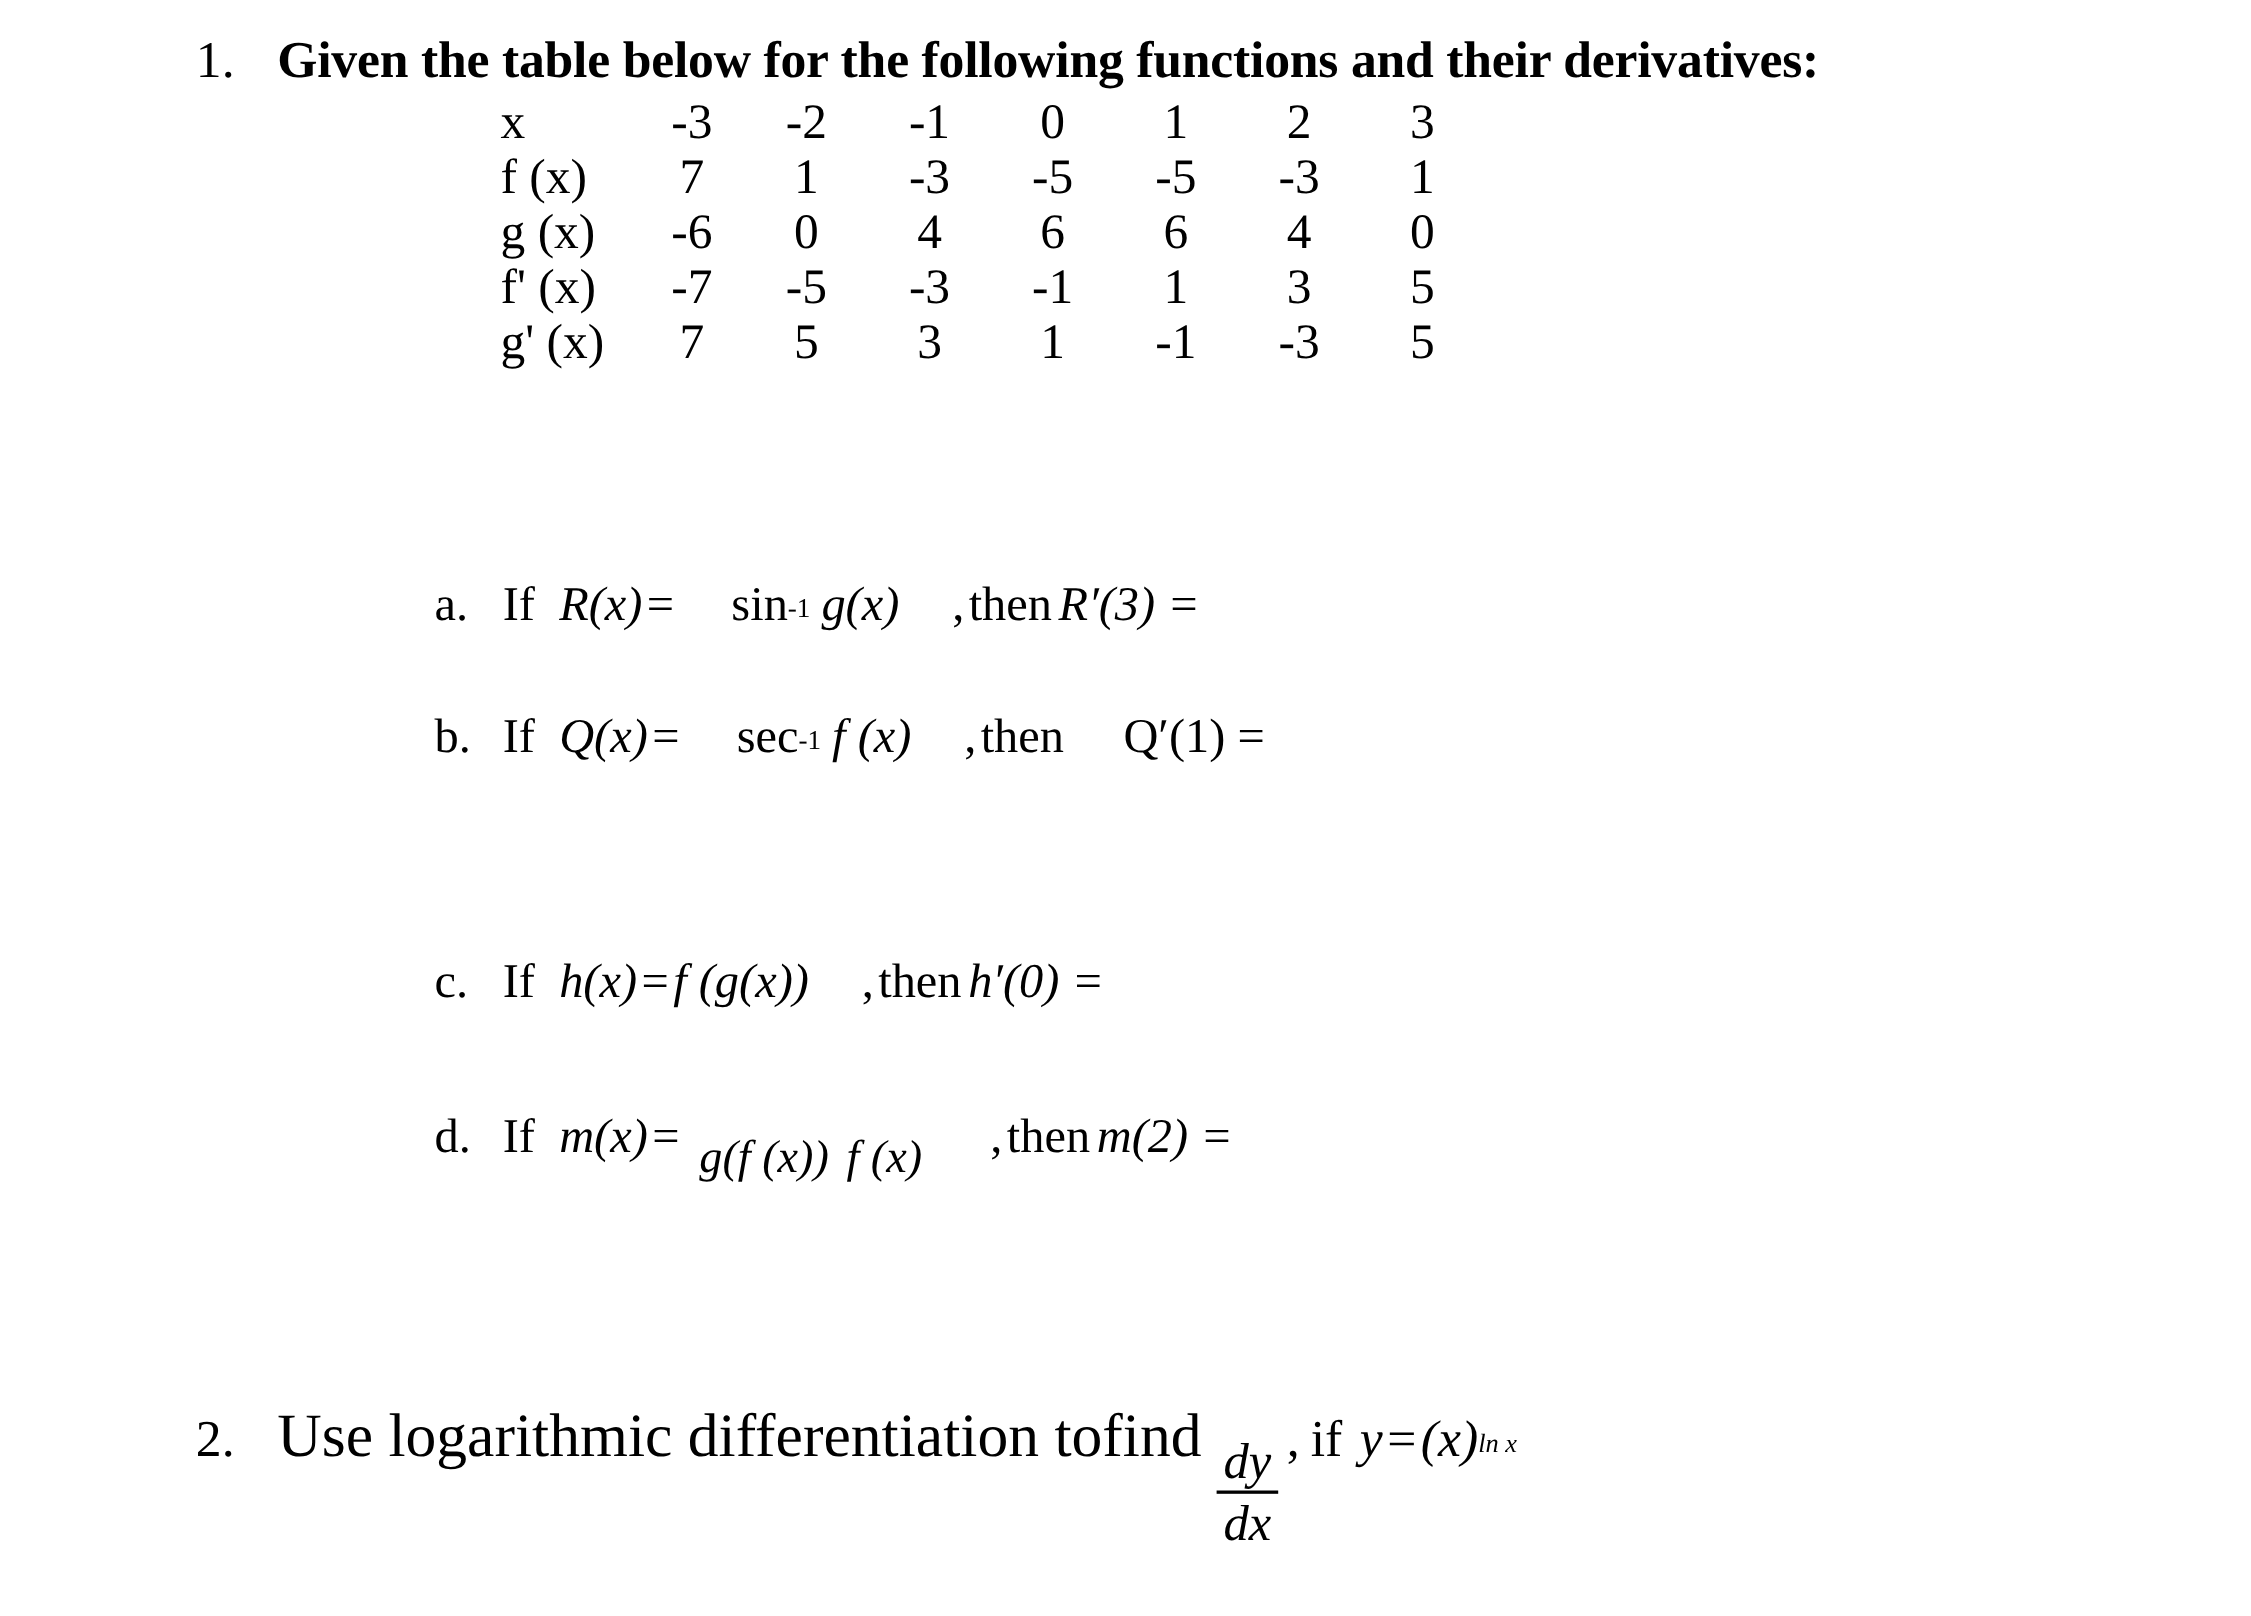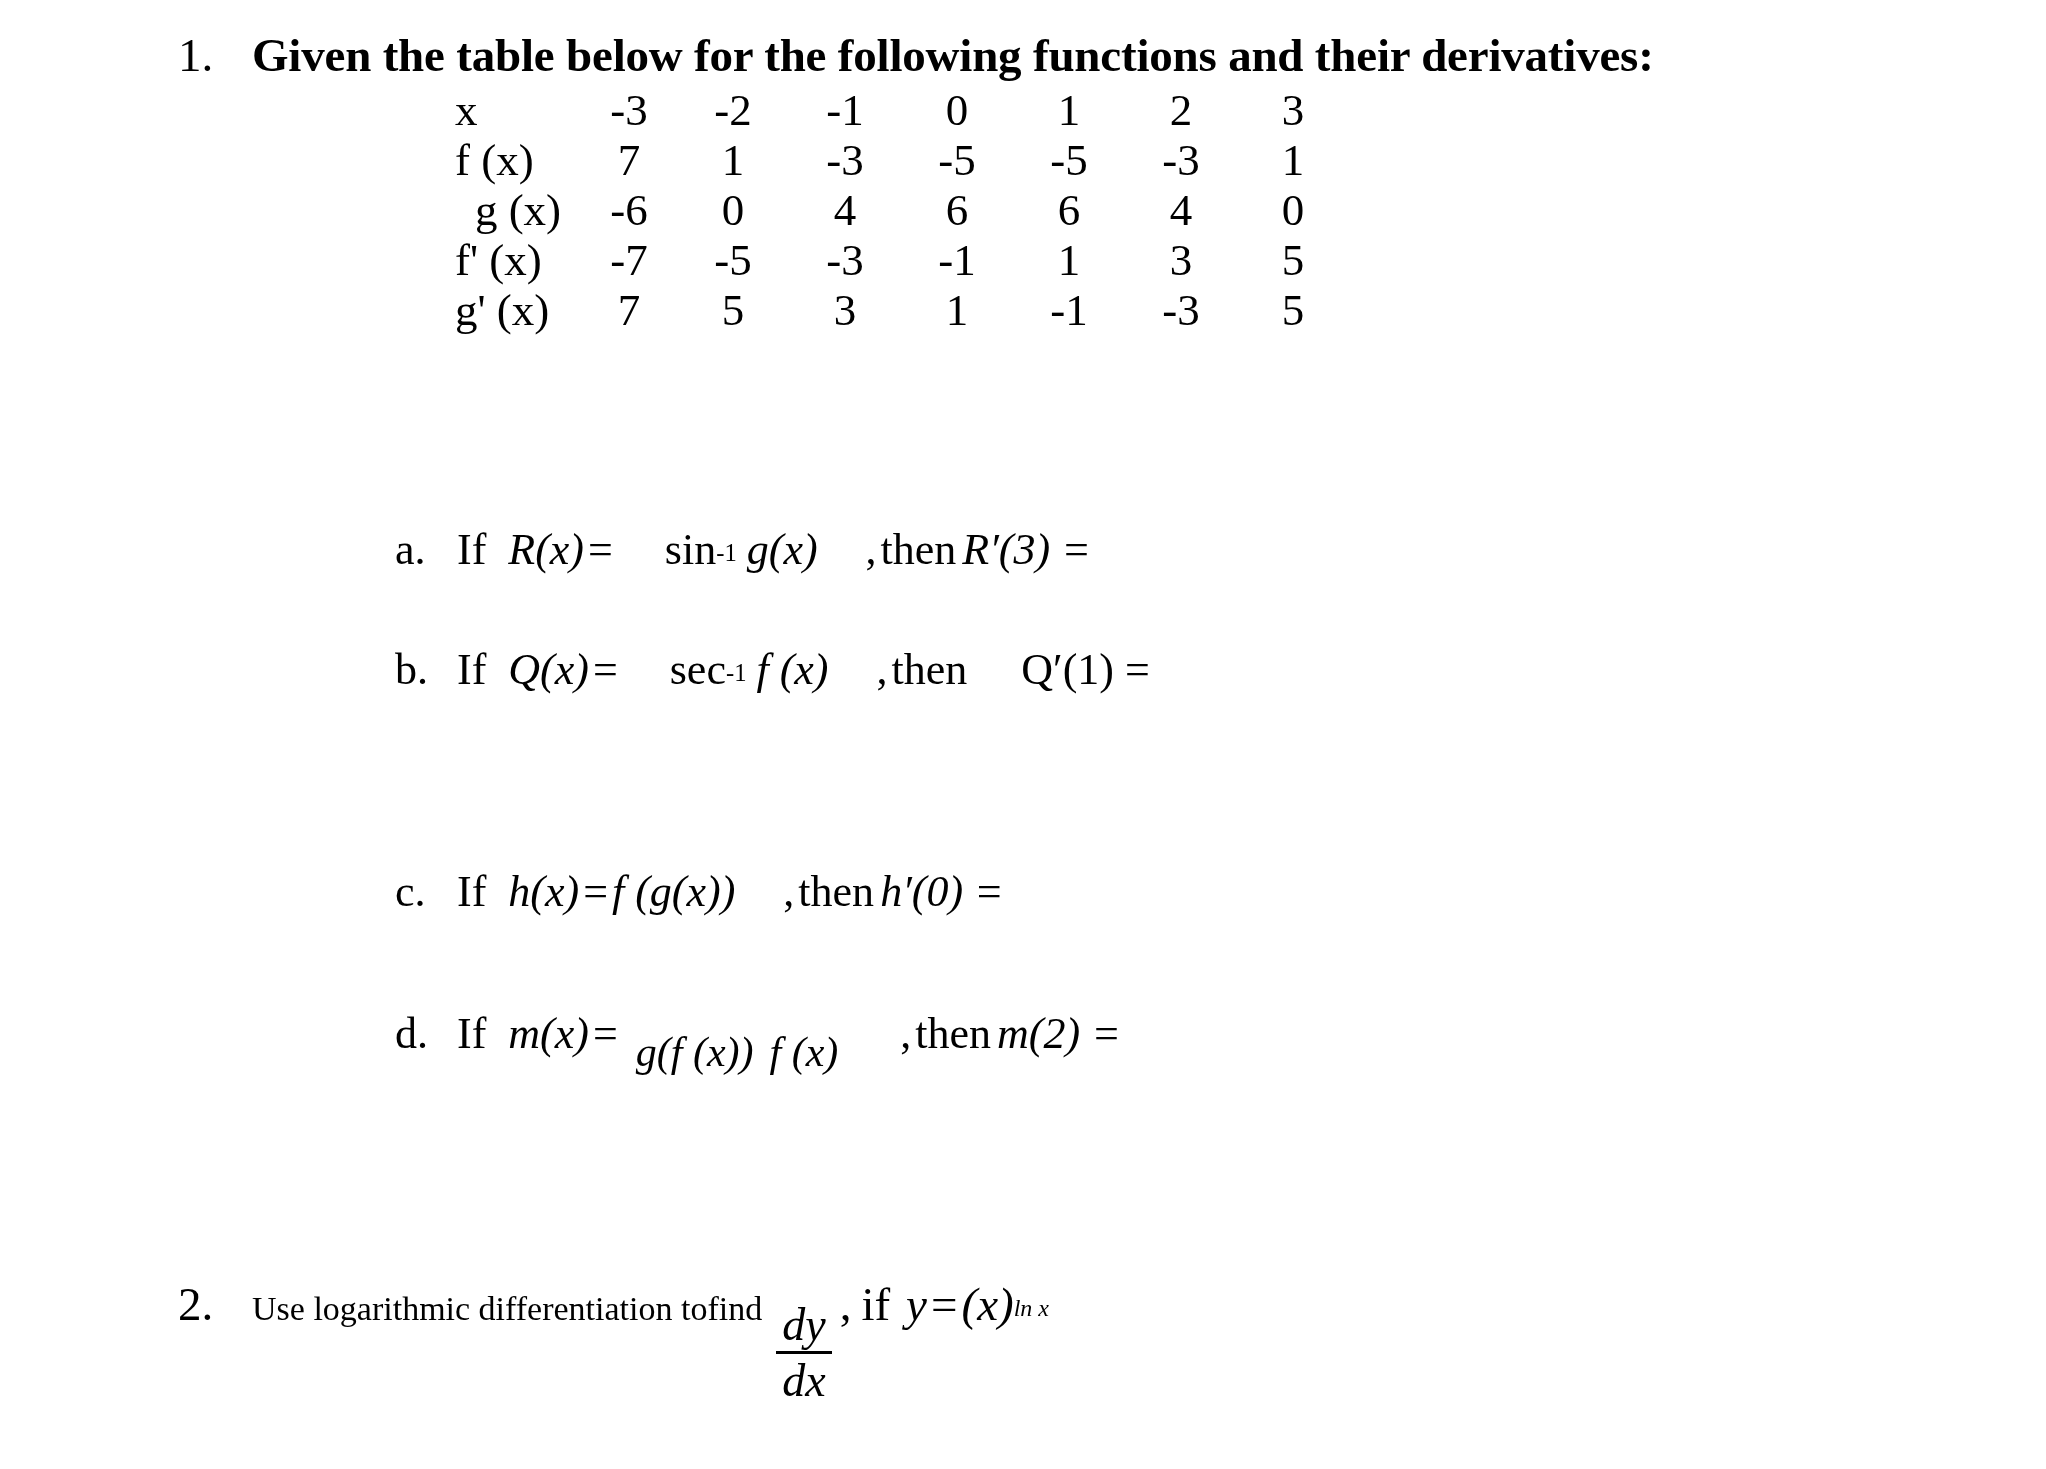--- a/index.html
+++ b/index.html
@@ -66,21 +66,21 @@
     font-size: 45px;
     white-space: nowrap;
   }
   .valtable td.rowlabel {
     text-align: left;
     width: 120px;
     padding-right: 6px;
     white-space: nowrap;
   }
   .valtable td.rowlabel.indent {
-    text-align: center;
+    text-align: left;
     padding-right: 0px;
   }
   .valtable td.cell {
     width: 112px;
   }
   .valtable td.cell.first {
     width: 96px;
   }
 
   
@@ -159,21 +159,21 @@
     display: flex;
     align-items: baseline;
     font-size: 47px;
     line-height: 1.0;
     white-space: nowrap;
   }
   .p2-num {
     width: 74px;
     flex: 0 0 74px;
   }
-  .p2-text { font-size: 34px; }
+  .p2-text { font-size: 56px; }
 
   .squiggly {
     position: relative;
     display: inline-block;
   }
   .squiggly .wave {
     position: absolute;
     left: 0;
     bottom: -12px;
     width: 100%;

